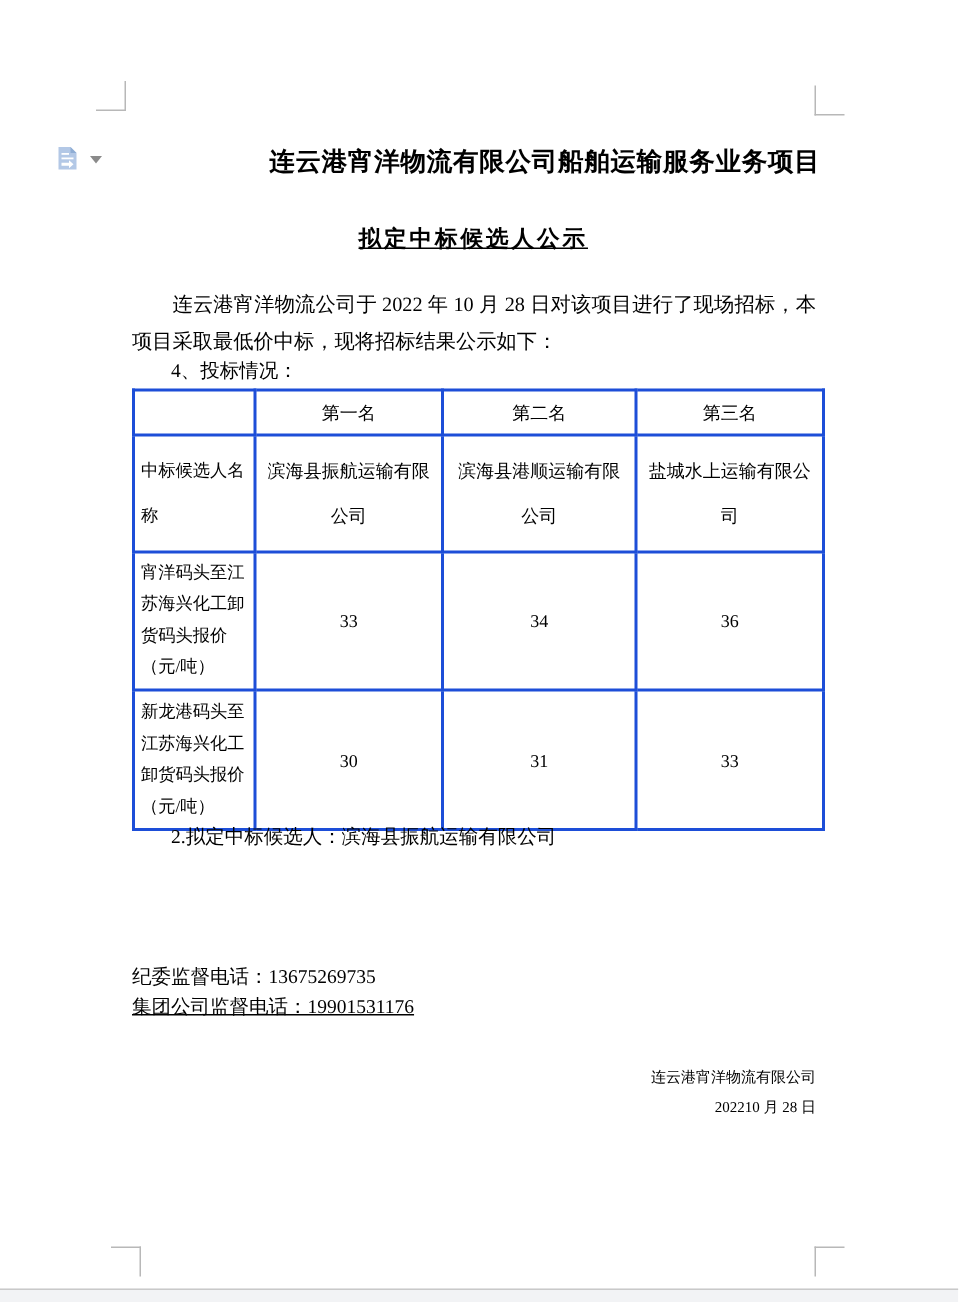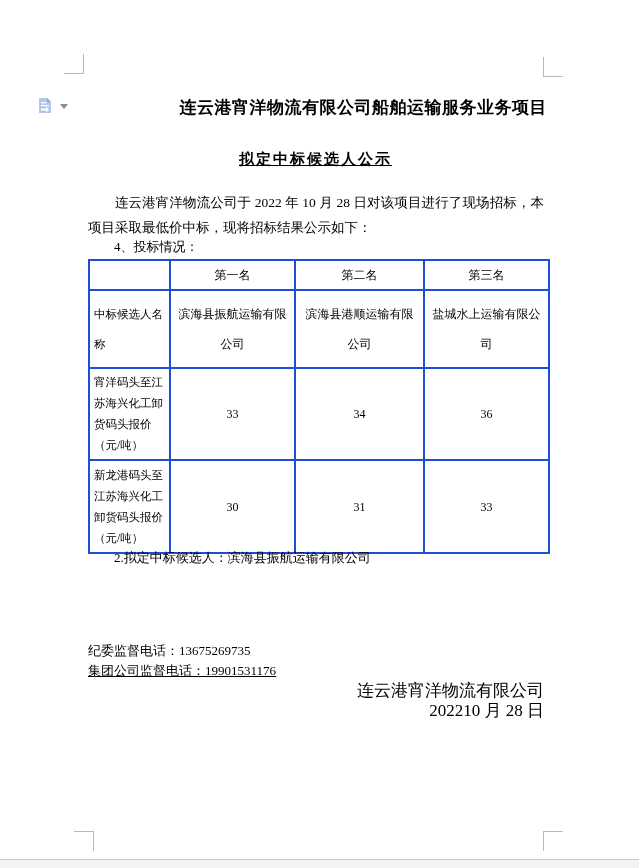--- a/index.html
+++ b/index.html
@@ -68,22 +68,22 @@
     position: absolute; left: 88px; top: 549px; margin: 0;
     font-size: 13px; text-indent: 2em;
   }
   .notice {
     position: absolute; left: 88px; top: 572px; width: 456px; margin: 0;
     font-size: 13.5px; line-height: 25px; text-indent: 2em; text-align: justify;
   }
   .phone-1 { position: absolute; left: 88px; top: 642px; margin: 0; font-size: 13px; }
   .phone-2 { position: absolute; left: 88px; top: 662px; margin: 0; font-size: 13px; text-decoration: underline; }
   .signature {
-    position: absolute; left: 88px; top: 681px; width: 456px;
-    text-align: right; font-size: 17px; line-height: 20px;
+    position: absolute; left: 88px; top: 709px; width: 456px;
+    text-align: right; font-size: 10px; line-height: 20px;
   }
   .signature div { margin: 0; }
 
   .bottom-bar {
     position: absolute; left: 0; bottom: 0; width: 639px; height: 9px;
     background: #f2f3f5; border-top: 1px solid #c9c9c9;
   }
 </style>
 </head>
 <body>

